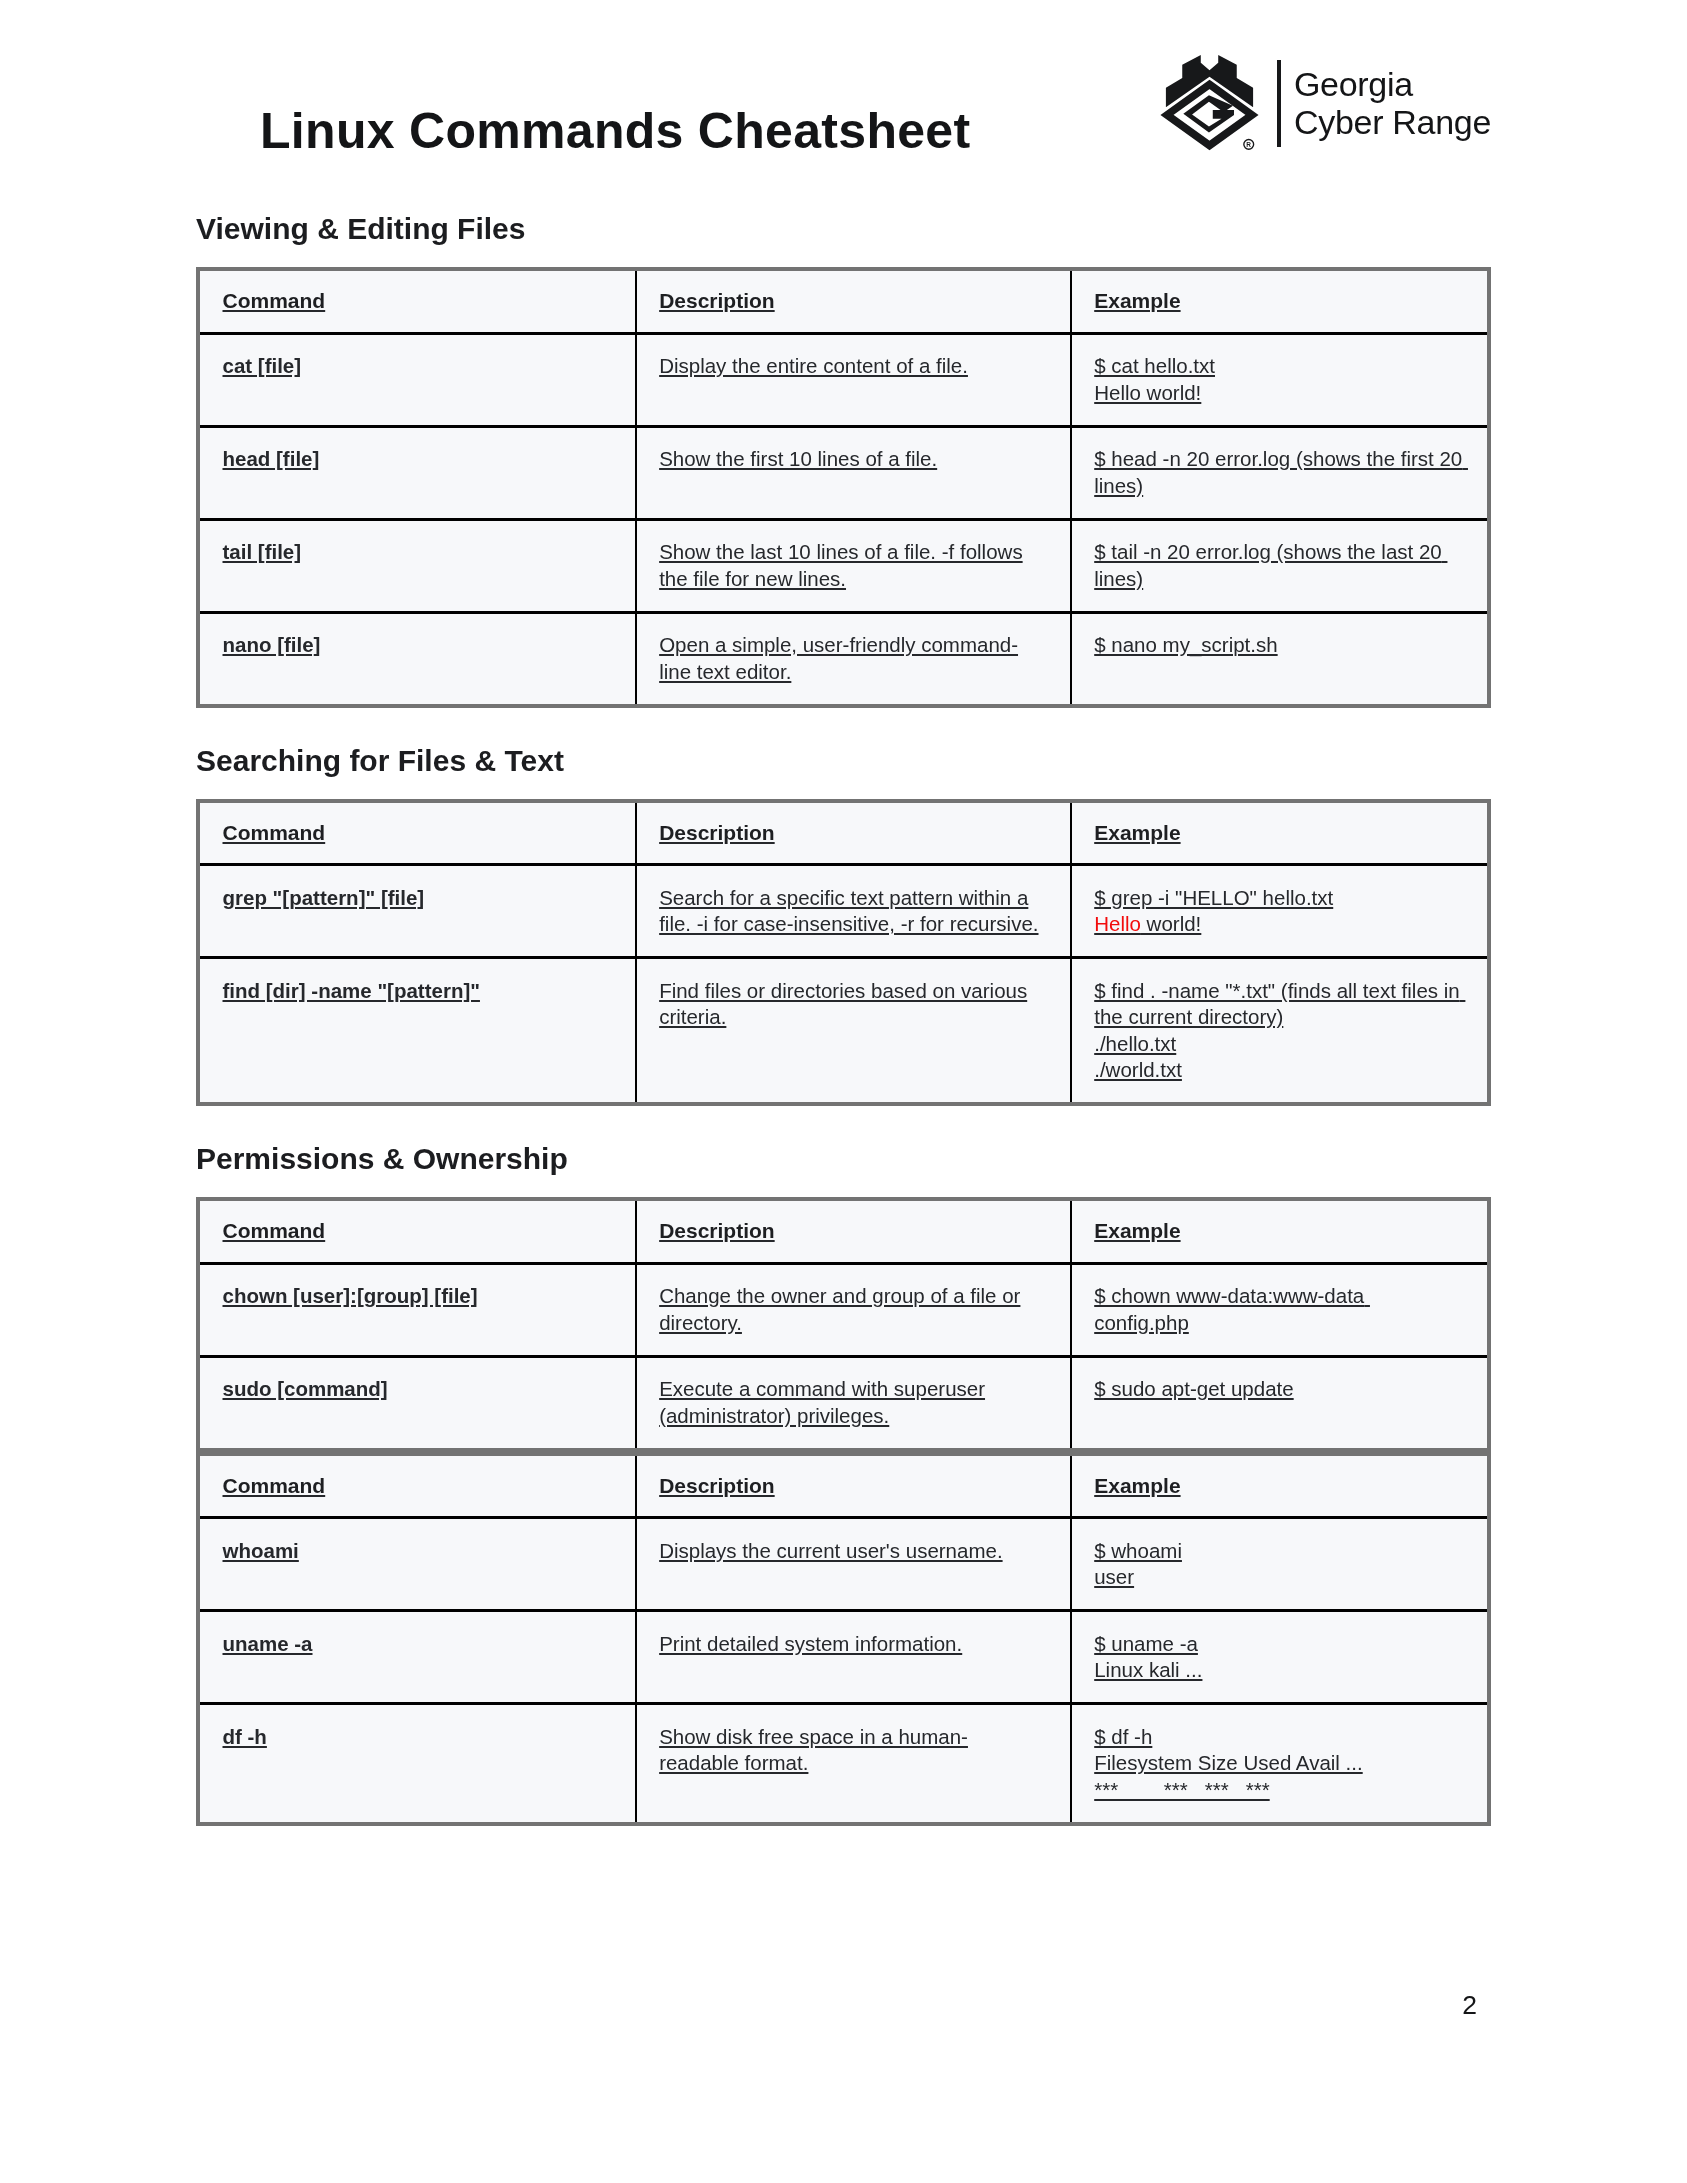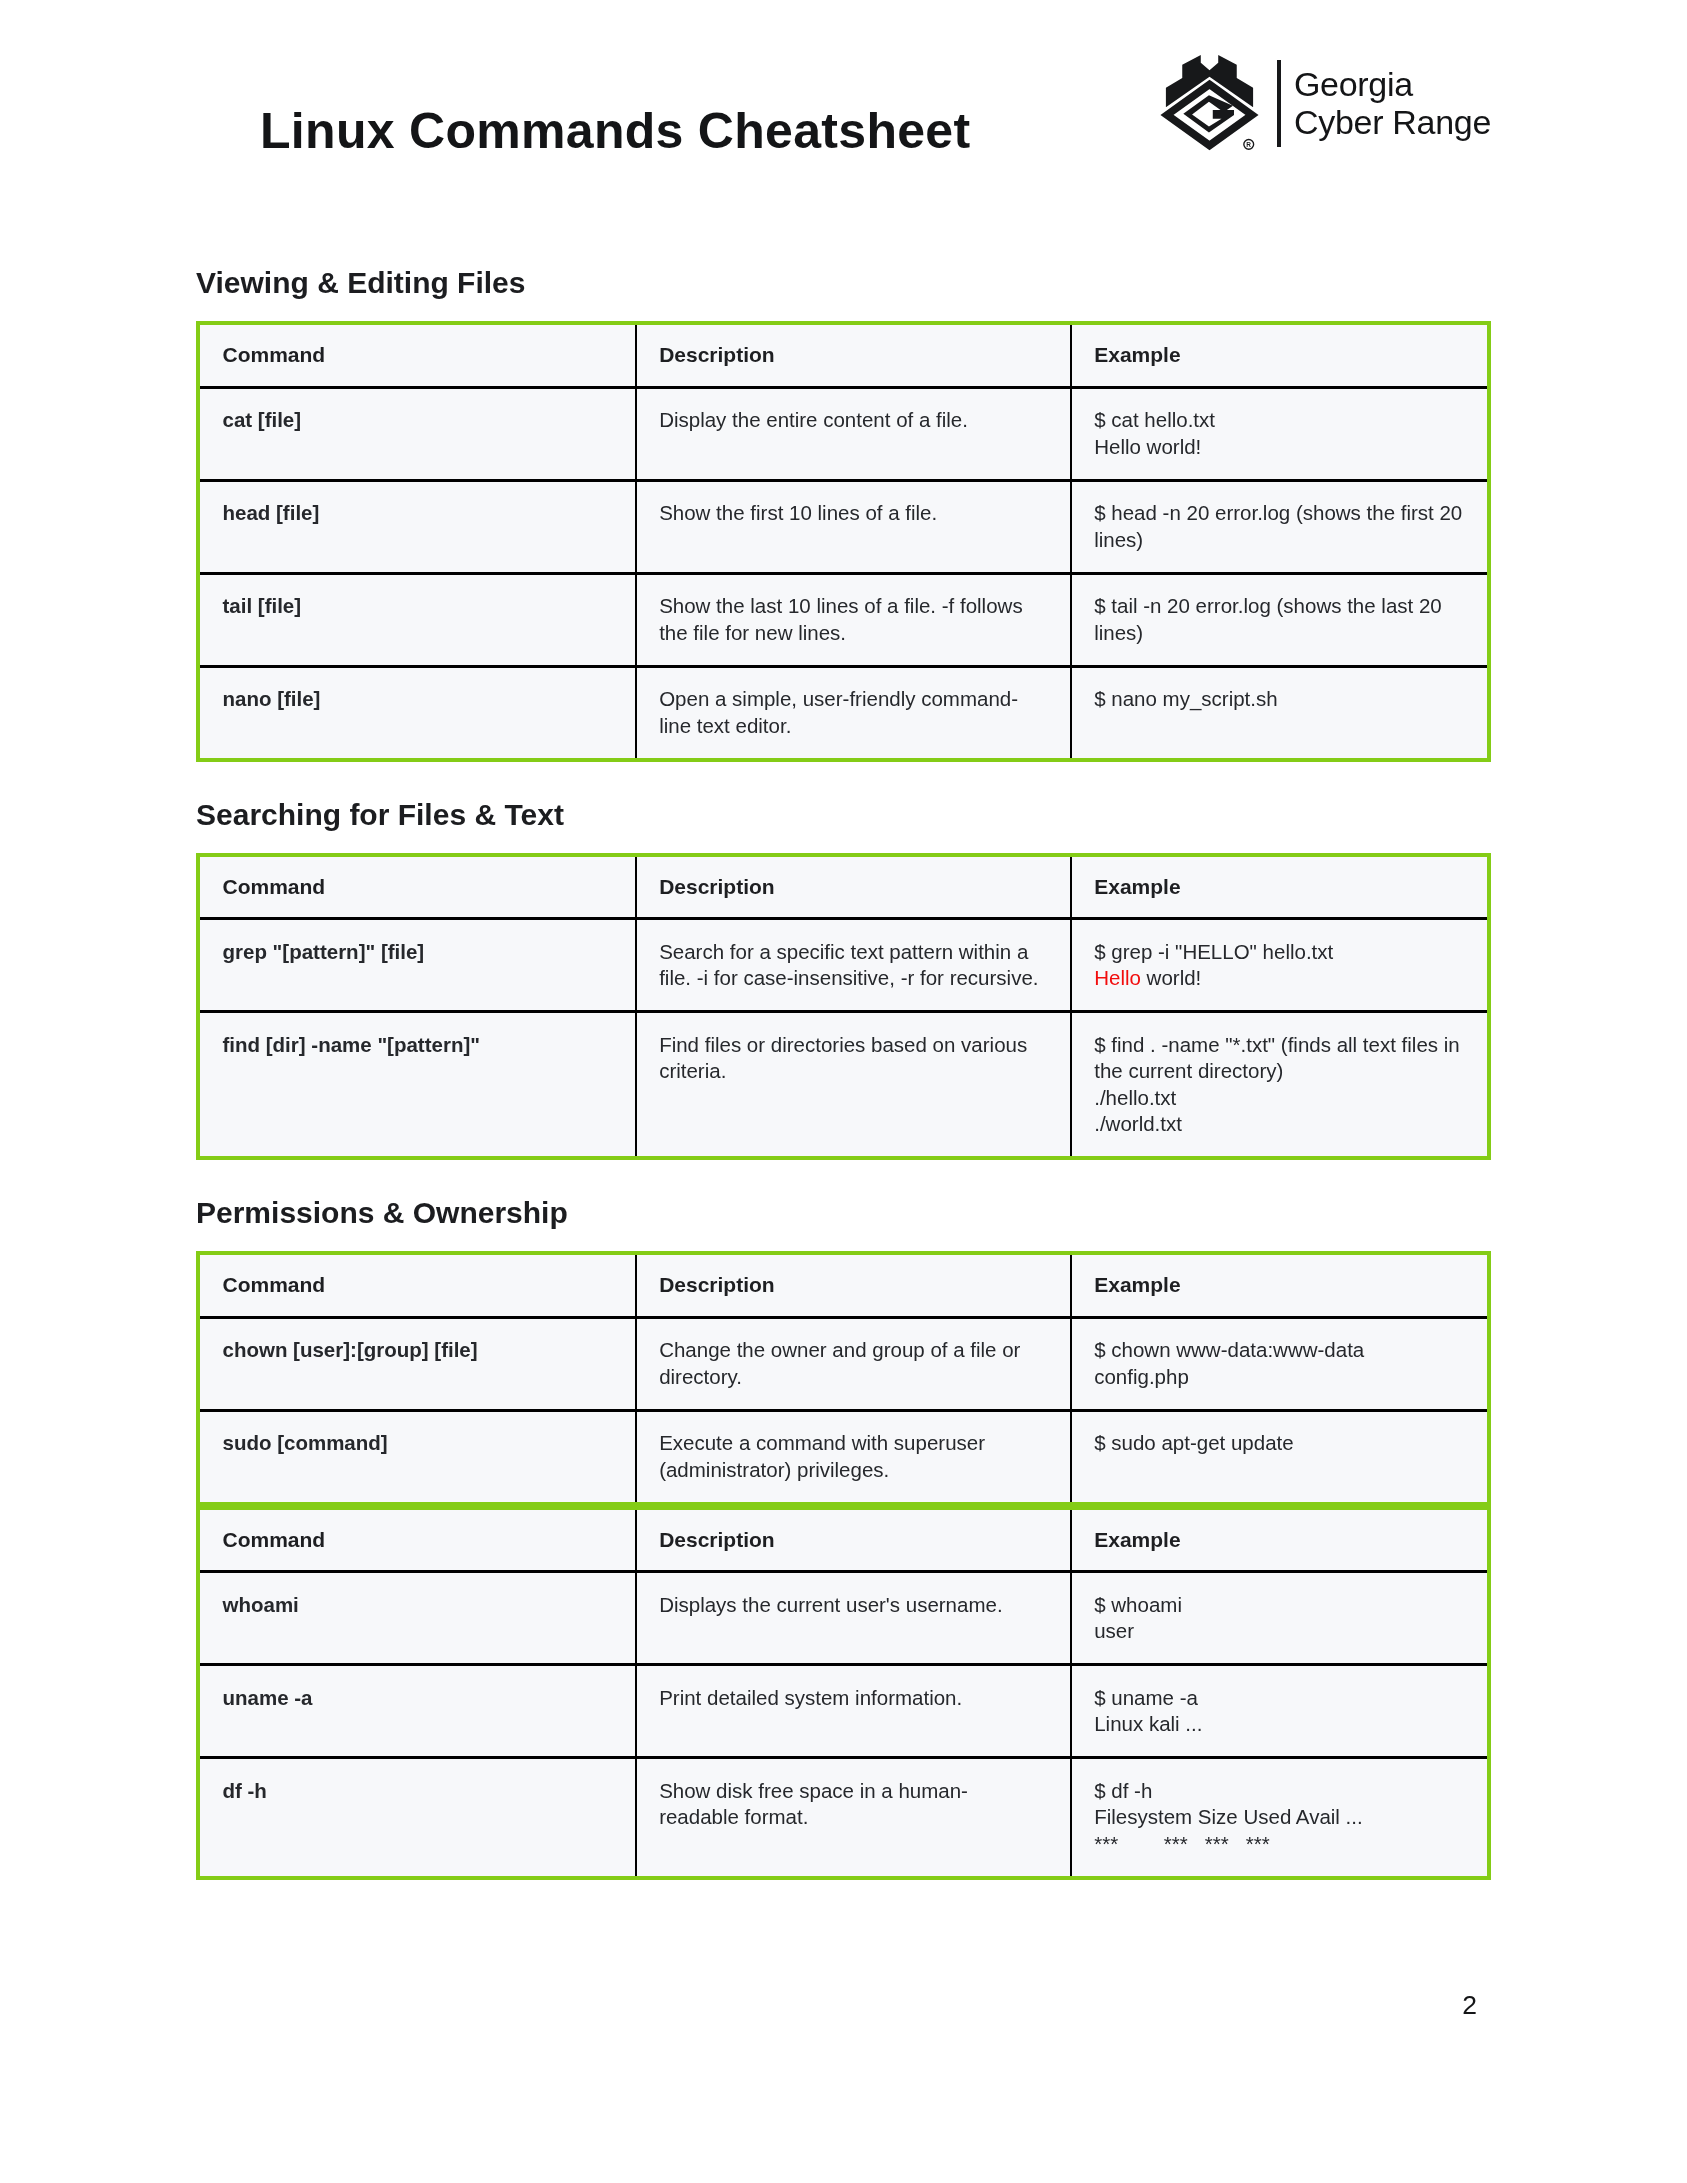--- a/index.html
+++ b/index.html
@@ -53,27 +53,28 @@
   }
   
   .section-heading {
     font-size: 30px;
     font-weight: bold;
     color: #1c1d20;
     line-height: 37px;
     margin: 34px 0 20px 0;
   }
   .section:first-of-type .section-heading {
-    margin-top: 119px;
+    margin-top: 65px;
   }
   table.cmd-table {
     width: 100%;
     border-collapse: collapse;
     background: #3b82f6;
-    border: 4px solid #84cc16;
+    border: 4px solid #737373;
+    text-decoration: underline;
   }
   table.cmd-table th,
   table.cmd-table td {
     border-left: 2px solid #000;
     border-right: 2px solid #000;
     border-top: 3.3px solid #000;
     border-bottom: 3.3px solid #000;
     text-align: left;
     vertical-align: top;
     padding: 18.5px 22.5px;

